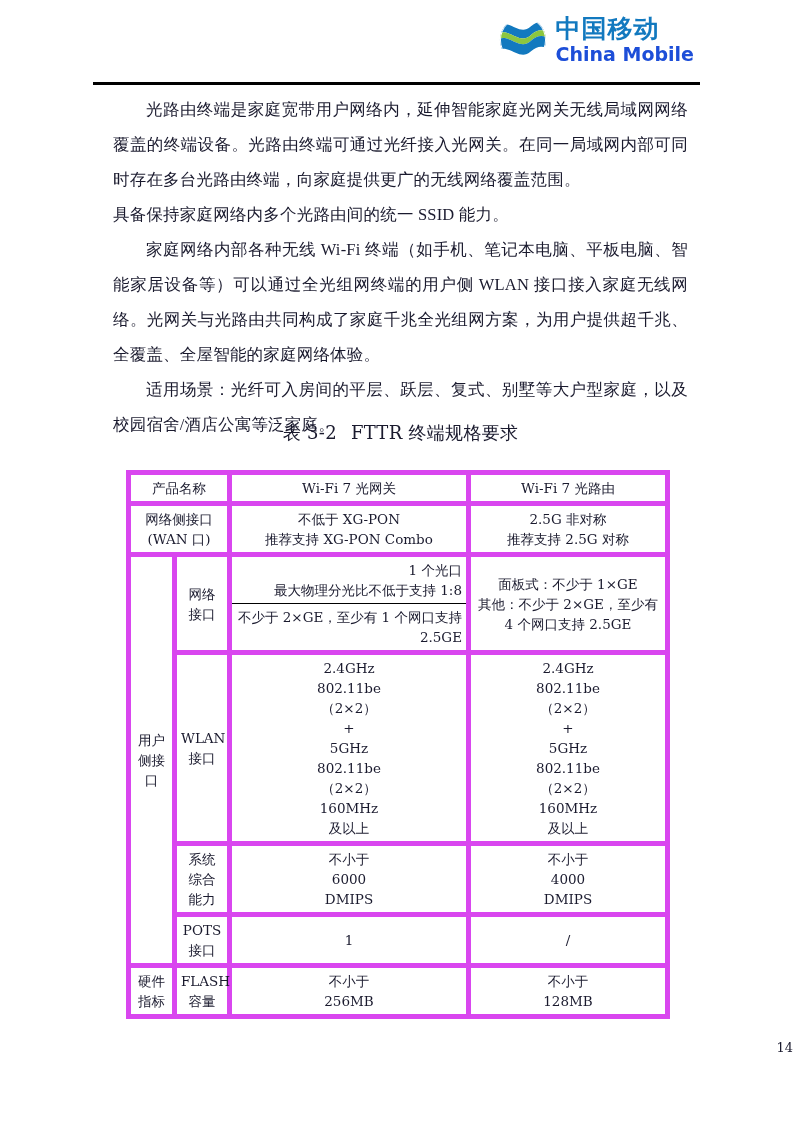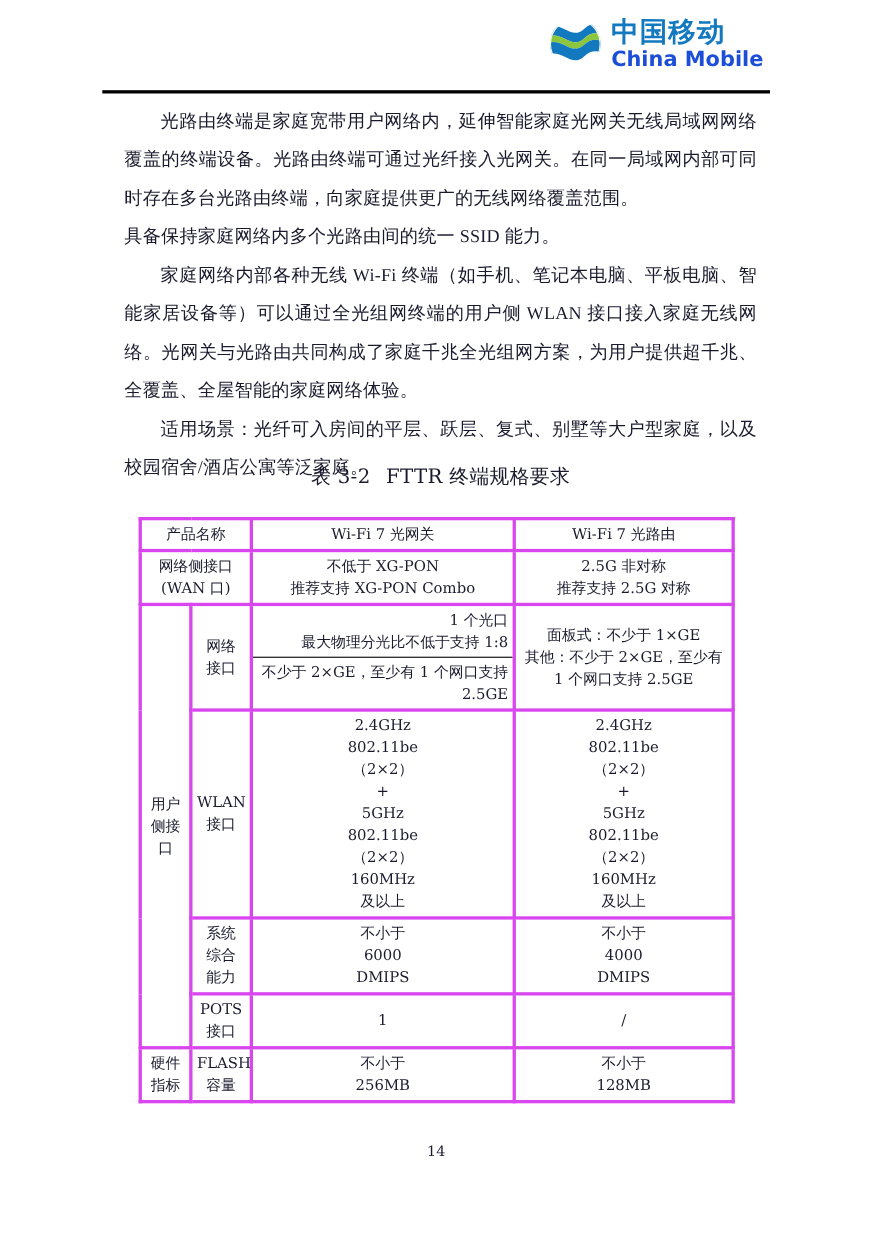--- a/index.html
+++ b/index.html
@@ -90,21 +90,21 @@
     position: absolute;
     left: 126px;
     top: 470px;
     width: 539px;
     border-collapse: collapse;
     table-layout: fixed;
     font-size: 13.5px;
     font-family: "DejaVu Serif", "Liberation Serif", serif;
   }
   .spec-table td {
-    border: 3px solid #d946ef;
+    border: 5px solid #d946ef;
     text-align: center;
     vertical-align: middle;
     padding: 3px 4px;
     line-height: 20px;
     color: #1a1a2e;
   }
   .stack { display: block; }
   .colA { width: 46px; }
   .colB { width: 55px; }
   .colC { width: 239px; }
@@ -123,21 +123,21 @@
   }
   .inner-table tr:last-child td { border-bottom: 0; }
   td.nested { padding: 0; }
 
   
   .page-number {
     position: absolute;
     left: 0;
     top: 1040px;
     width: 793px;
-    text-align: center;
+    text-align: right;
     font-size: 13px;
     font-family: "DejaVu Serif", "Liberation Serif", serif;
     color: #1a1a2e;
   }
 </style>
 </head>
 <body>
 
 <div class="page-header">
   <div class="logo-wrap">
@@ -222,21 +222,21 @@
               </td>
             </tr>
             <tr>
               <td>不少于 2×GE，至少有 1 个网口支持 2.5GE</td>
             </tr>
           </tbody>
         </table>
       </td>
       <td>
         <span class="stack">面板式：不少于 1×GE</span>
-        <span class="stack">其他：不少于 2×GE，至少有 1 个网口支持 2.5GE</span>
+        <span class="stack">其他：不少于 2×GE，至少有 4 个网口支持 2.5GE</span>
       </td>
     </tr>
 
     <tr>
       <td>
         <span class="stack">WLAN</span>
         <span class="stack">接口</span>
       </td>
       <td>
         <span class="stack">2.4GHz</span>

